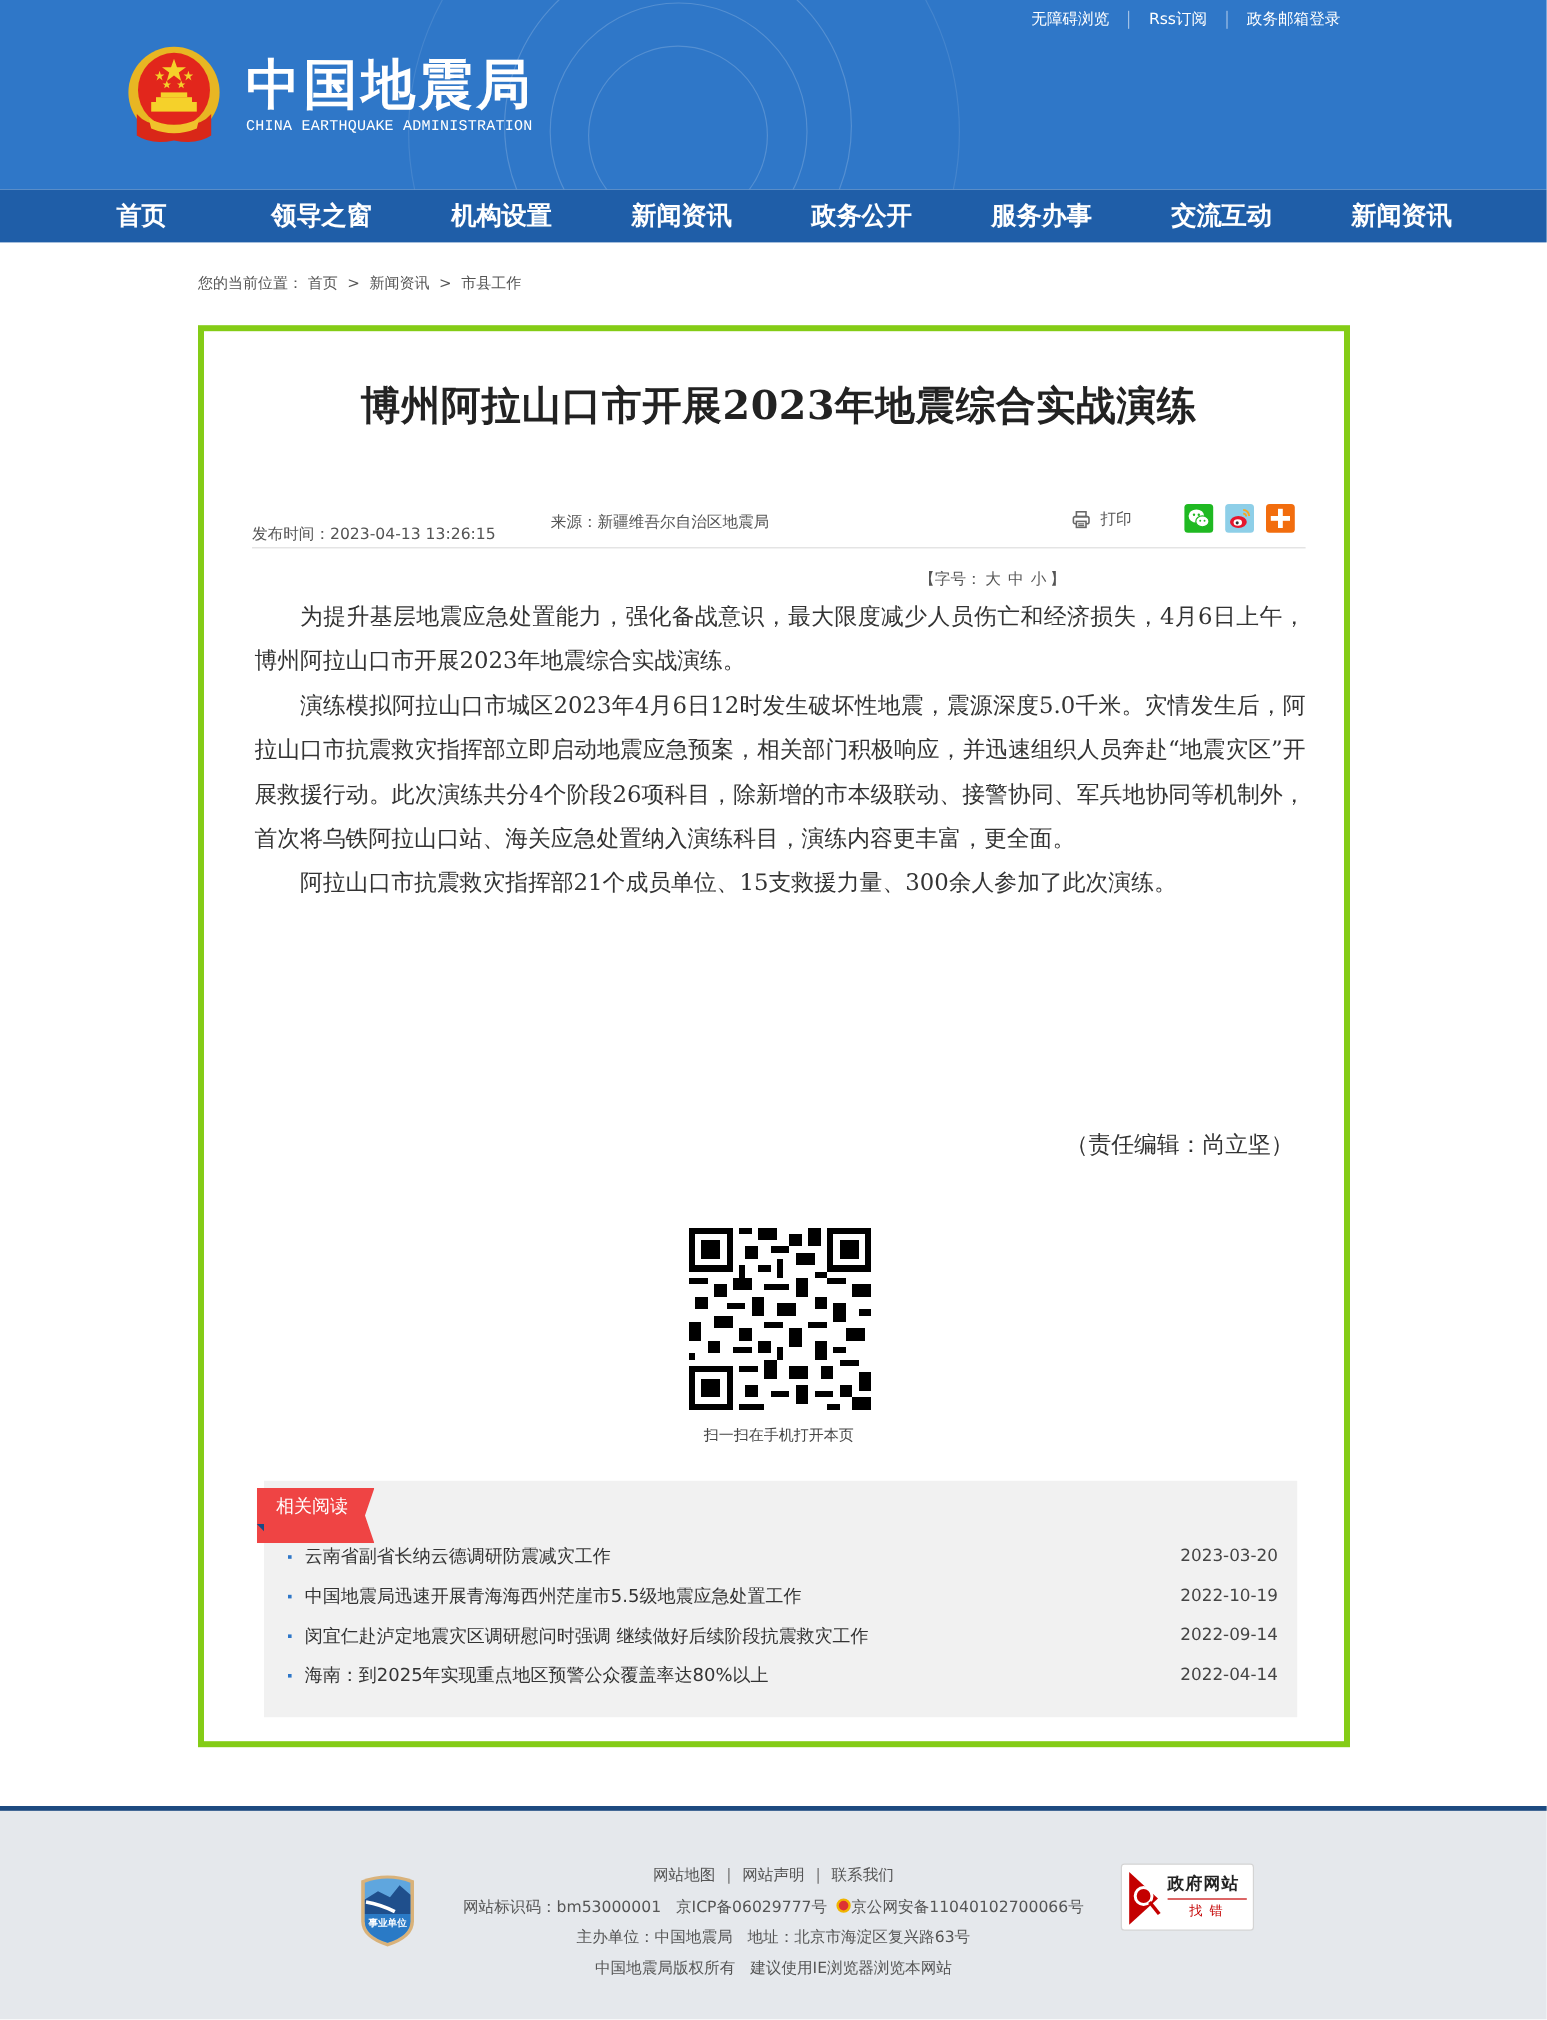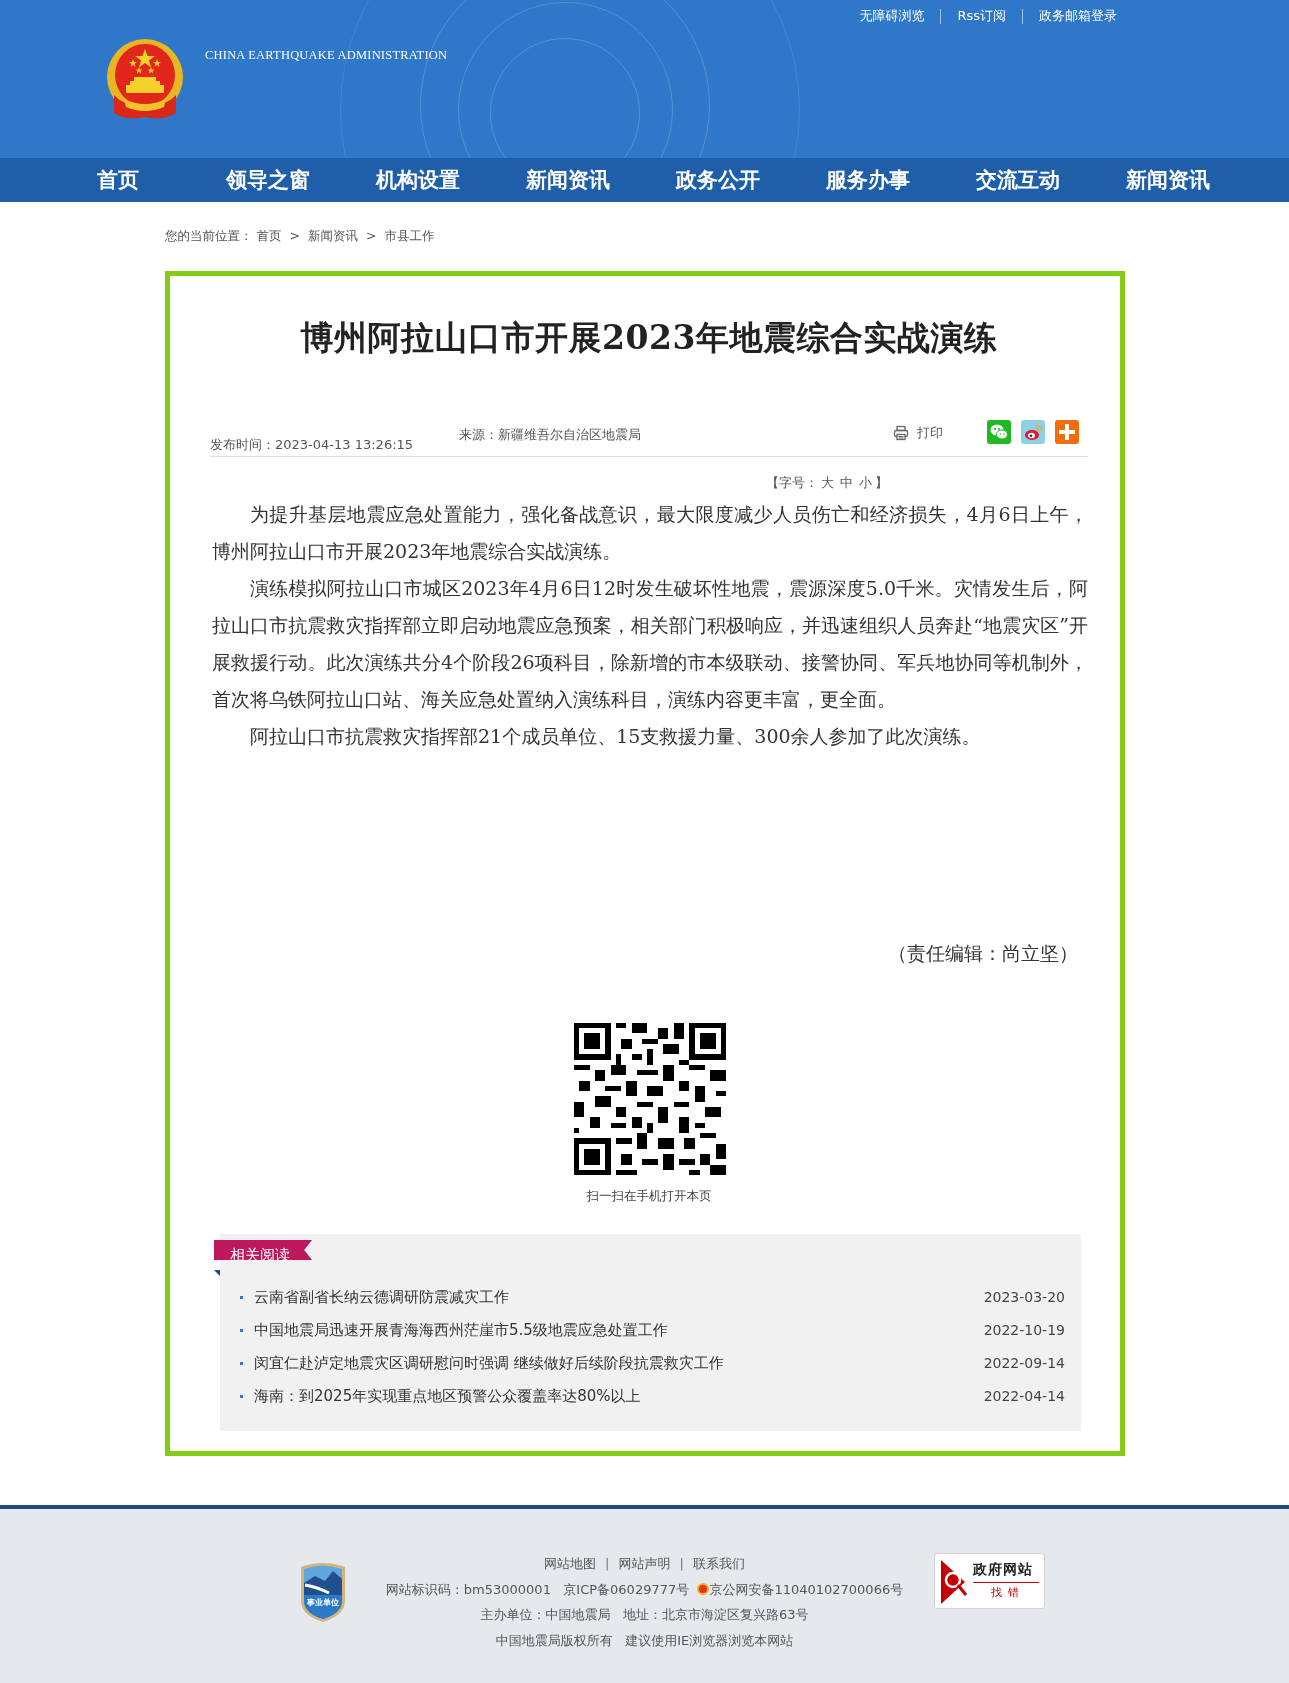--- a/index.html
+++ b/index.html
@@ -10,21 +10,21 @@
   .header { position: absolute; left: 0; top: 0; width: 1289px; height: 158px; background: #2f77c8; overflow: hidden; }
   .ring { position: absolute; border-radius: 50%; border: 1.5px solid rgba(255,255,255,0.18); }
   .ring.r1 { left: 420px; top: -40px; width: 290px; height: 290px; }
   .ring.r2 { left: 458px; top: 2px; width: 215px; height: 215px; }
   .ring.r3 { left: 490px; top: 38px; width: 150px; height: 150px; }
   .ring.r4 { left: 340px; top: -120px; width: 460px; height: 460px; border-color: rgba(255,255,255,0.10); }
 
   .emblem { position: absolute; left: 104px; top: 37px; width: 82px; height: 86px; }
   .logo-text { position: absolute; left: 205px; top: 46px; color: #fff; }
   .logo-cn { font-size: 45px; font-weight: bold; letter-spacing: 3px; line-height: 50px; }
-  .logo-en { font-size: 12.5px; letter-spacing: 0.2px; margin-top: 2px; font-family: Liberation Serif, serif; }
+  .logo-en { font-size: 12.5px; letter-spacing: 0.2px; margin-top: 2px; font-family: Liberation Mono, monospace; }
 
   .top-links { position: absolute; right: 172px; top: 7px; color: #fff; font-size: 13px; display: flex; align-items: center; }
   .top-links a { color: #fff; text-decoration: none; }
   .top-links .sep { display: inline-block; width: 1px; height: 15px; background: rgba(255,255,255,0.55); margin: 0 16px; }
 
   .nav { position: absolute; left: 0; top: 158px; width: 1289px; height: 44px; background: #1f5ea8; display: flex; }
   .nav-item { width: 150px; text-align: center; color: #fff; font-size: 21px; font-weight: bold; line-height: 44px; cursor: pointer; }
   .nav-item:first-child { margin-left: 43px; }
 
   
@@ -51,21 +51,21 @@
 
   .body { position: absolute; left: 42px; top: 220px; width: 876px; font-family: "DejaVu Serif", "Liberation Serif", serif; font-size: 19px; color: #333; line-height: 37px; }
   .body p { text-indent: 2em; text-align: justify; }
 
   .editor { position: absolute; right: 42px; top: 665px; font-family: "DejaVu Serif", "Liberation Serif", serif; font-size: 19px; color: #333; }
 
   .qr { position: absolute; left: 404px; top: 747px; width: 152px; height: 152px; background: #fff; }
   .qr-caption { position: absolute; left: 0; top: 912px; width: 958px; text-align: center; font-size: 12.5px; color: #444; }
 
   .related { position: absolute; left: 50px; top: 958px; width: 861px; height: 197px; background: #f1f1f1; }
-  .related-tab { position: absolute; left: -6px; top: 6px; height: 20px; padding: 0 22px 0 16px; background: #be185d; color: #fff; font-size: 15px; line-height: 30px; clip-path: polygon(0 0, 100% 0, 92% 50%, 100% 100%, 0 100%); }
+  .related-tab { position: absolute; left: -6px; top: 6px; height: 46px; padding: 0 22px 0 16px; background: #ef4444; color: #fff; font-size: 15px; line-height: 30px; clip-path: polygon(0 0, 100% 0, 92% 50%, 100% 100%, 0 100%); }
   .related-fold { position: absolute; left: -6px; top: 36px; width: 0; height: 0; border-top: 6px solid #174a86; border-left: 6px solid transparent; }
   .related-list { position: absolute; left: 18px; top: 47px; width: 827px; list-style: none; }
   .related-list li { height: 33px; line-height: 33px; font-size: 15px; color: #333; position: relative; padding-left: 16px; }
   .related-list li::before { content: ""; position: absolute; left: 2px; top: 15px; width: 3px; height: 3px; background: #2f77c8; }
   .related-list li a { color: #333; text-decoration: none; }
   .related-list li .date { position: absolute; right: 0; top: 0; font-size: 14px; color: #444; }
 
   
   .footer { position: absolute; left: 0; top: 1505px; width: 1289px; height: 178px; background: #e5e8ec; border-top: 4px solid #1d4a80; }
   .badge { position: absolute; left: 297px; top: 52px; width: 52px; height: 62px; }
@@ -97,20 +97,21 @@
     <polygon points="35,30 36,32.5 38.5,32.5 36.5,34 37.2,36.5 35,35 32.8,36.5 33.5,34 31.5,32.5 34,32.5" fill="#f5d12a"></polygon>
     <polygon points="47,30 48,32.5 50.5,32.5 48.5,34 49.2,36.5 47,35 44.8,36.5 45.5,34 43.5,32.5 46,32.5" fill="#f5d12a"></polygon>
     <rect x="26" y="44" width="30" height="4" fill="#f5d12a"></rect>
     <rect x="22" y="48" width="38" height="8" fill="#f5d12a"></rect>
     <rect x="30" y="40" width="22" height="4" fill="#f5d12a"></rect>
     <path d="M10 58 Q20 70 41 66 Q62 70 72 58 L72 76 Q60 84 41 80 Q22 84 10 76 Z" fill="#d92718"></path>
     <path d="M20 62 Q41 72 62 62 L60 70 Q41 78 22 70 Z" fill="#f0c22b"></path>
   </svg>
 
   <div class="logo-text">
+    <div class="logo-cn">中国地震局</div>
     <div class="logo-en">CHINA EARTHQUAKE ADMINISTRATION</div>
   </div>
 
   <div class="top-links">
     <a href="#">无障碍浏览</a>
     <span class="sep"></span>
     <a href="#">Rss订阅</a>
     <span class="sep"></span>
     <a href="#">政务邮箱登录</a>
   </div>

